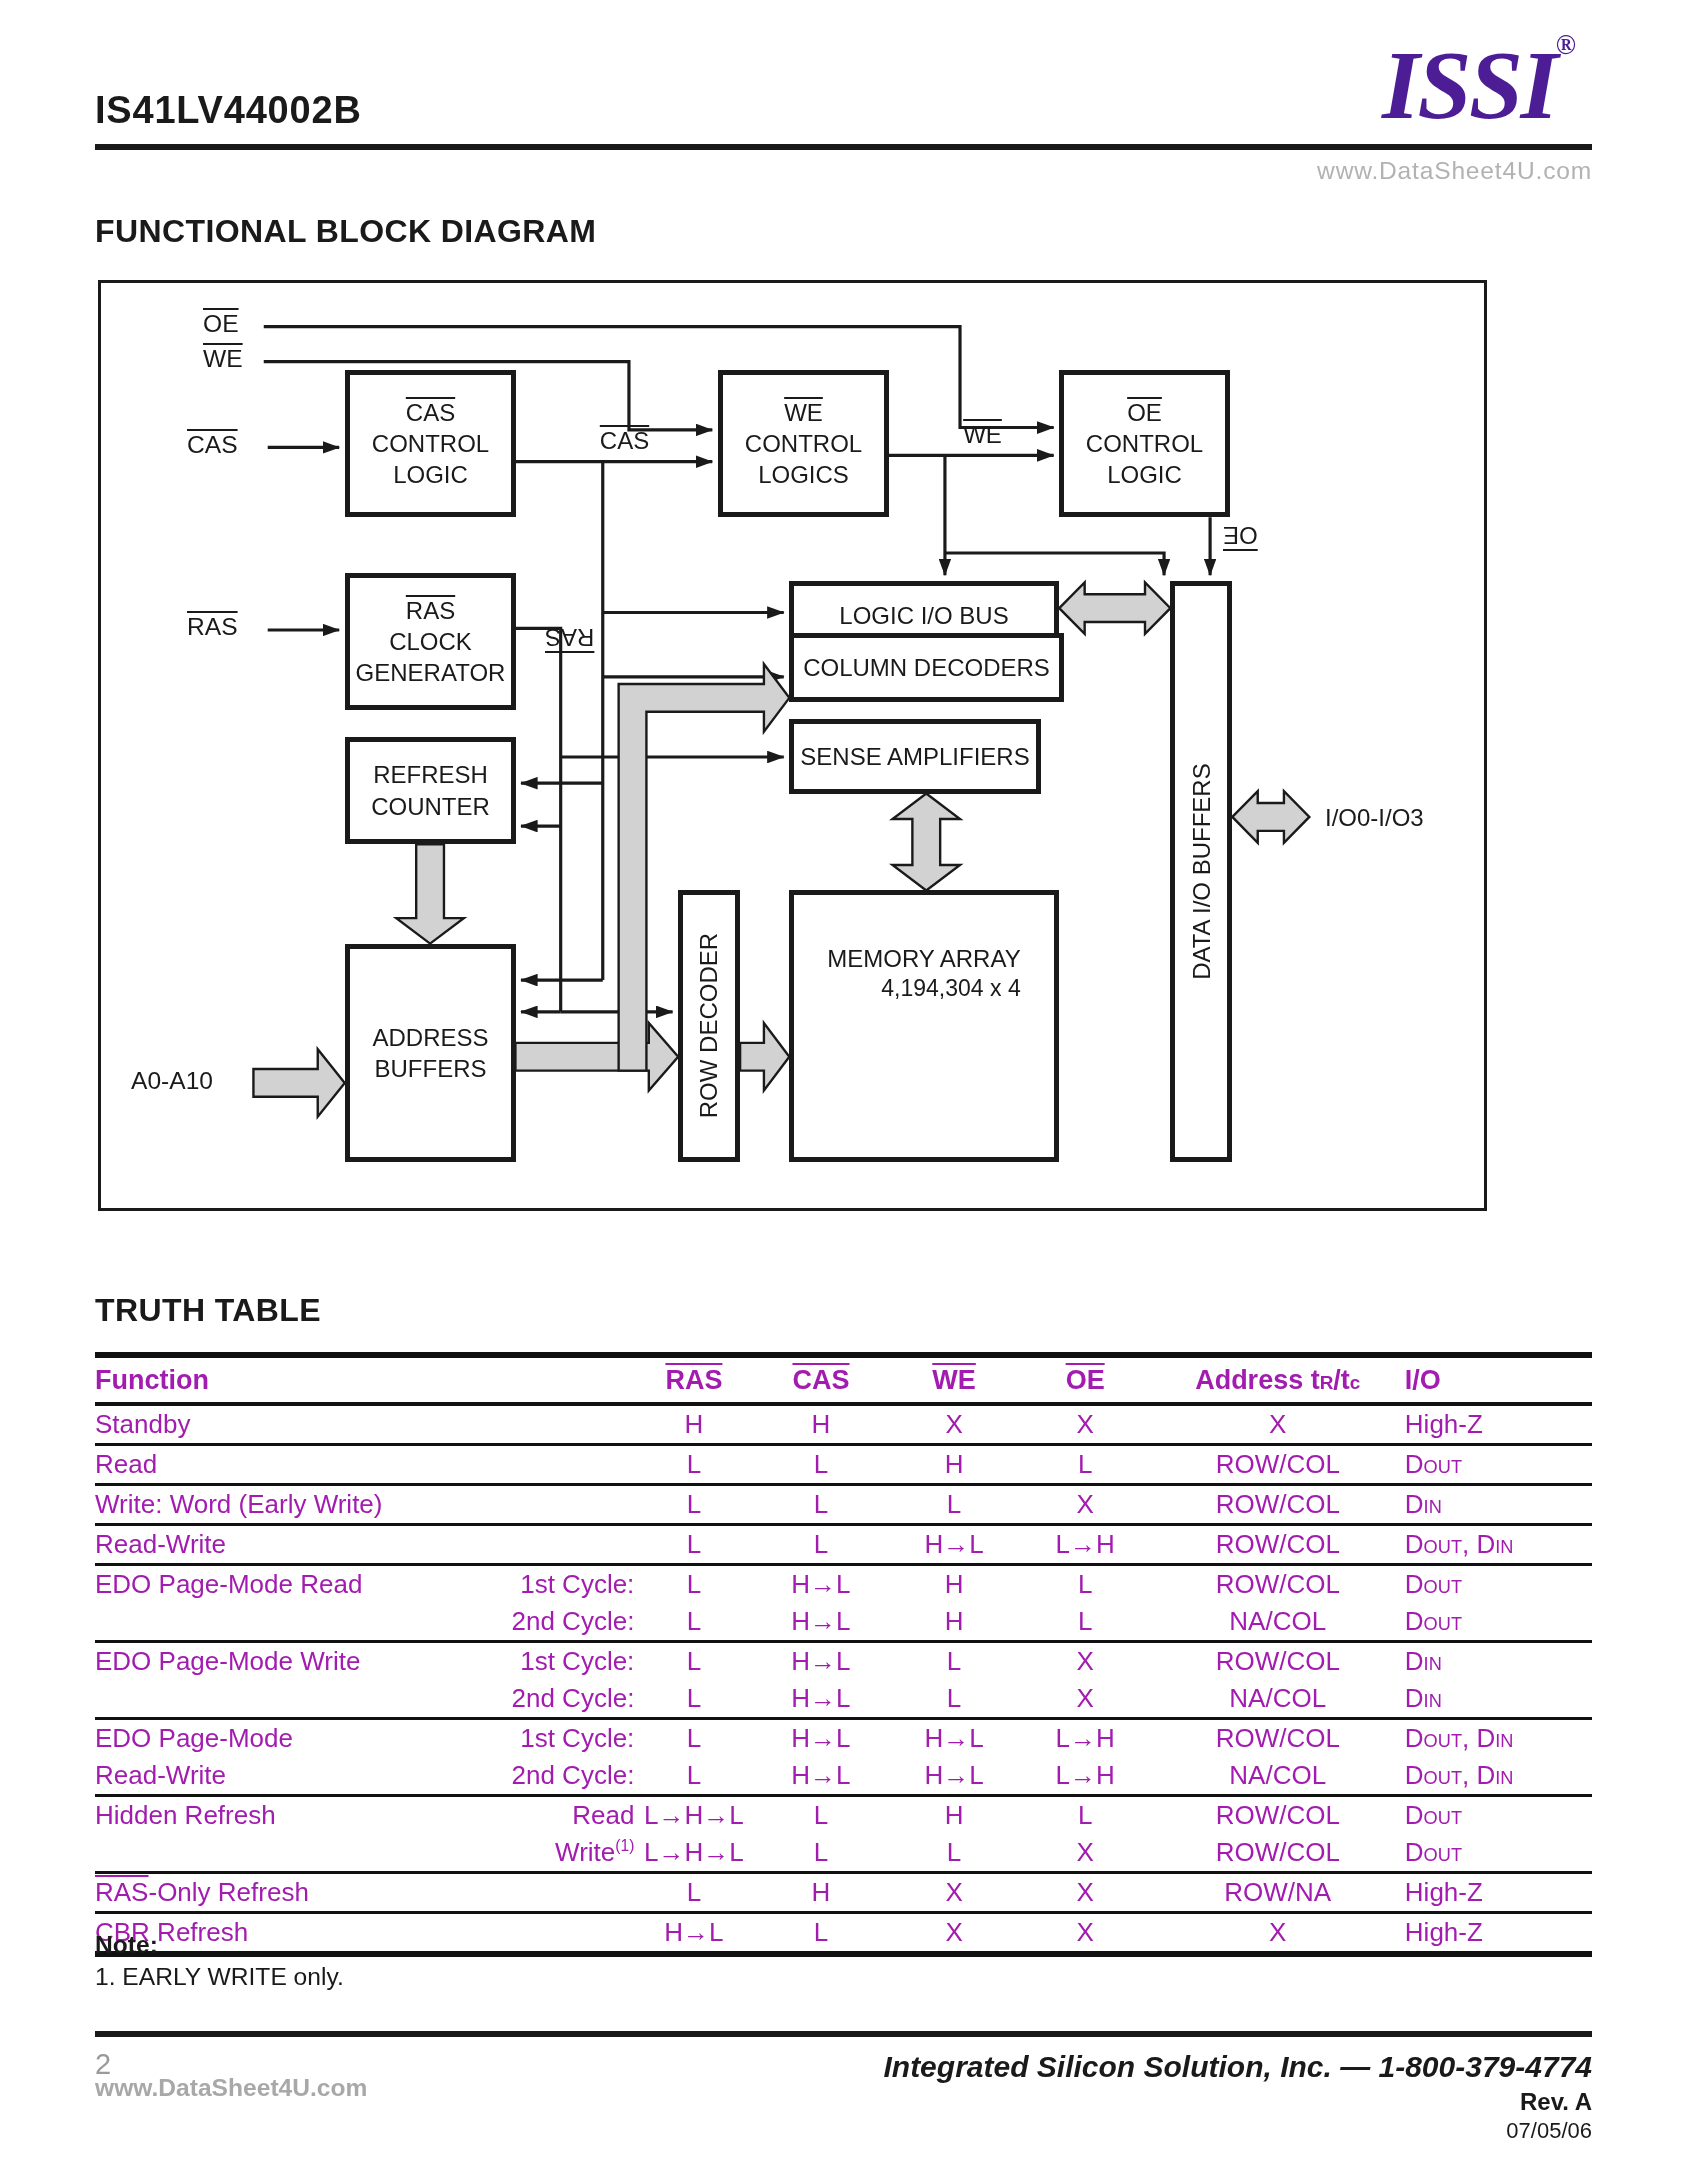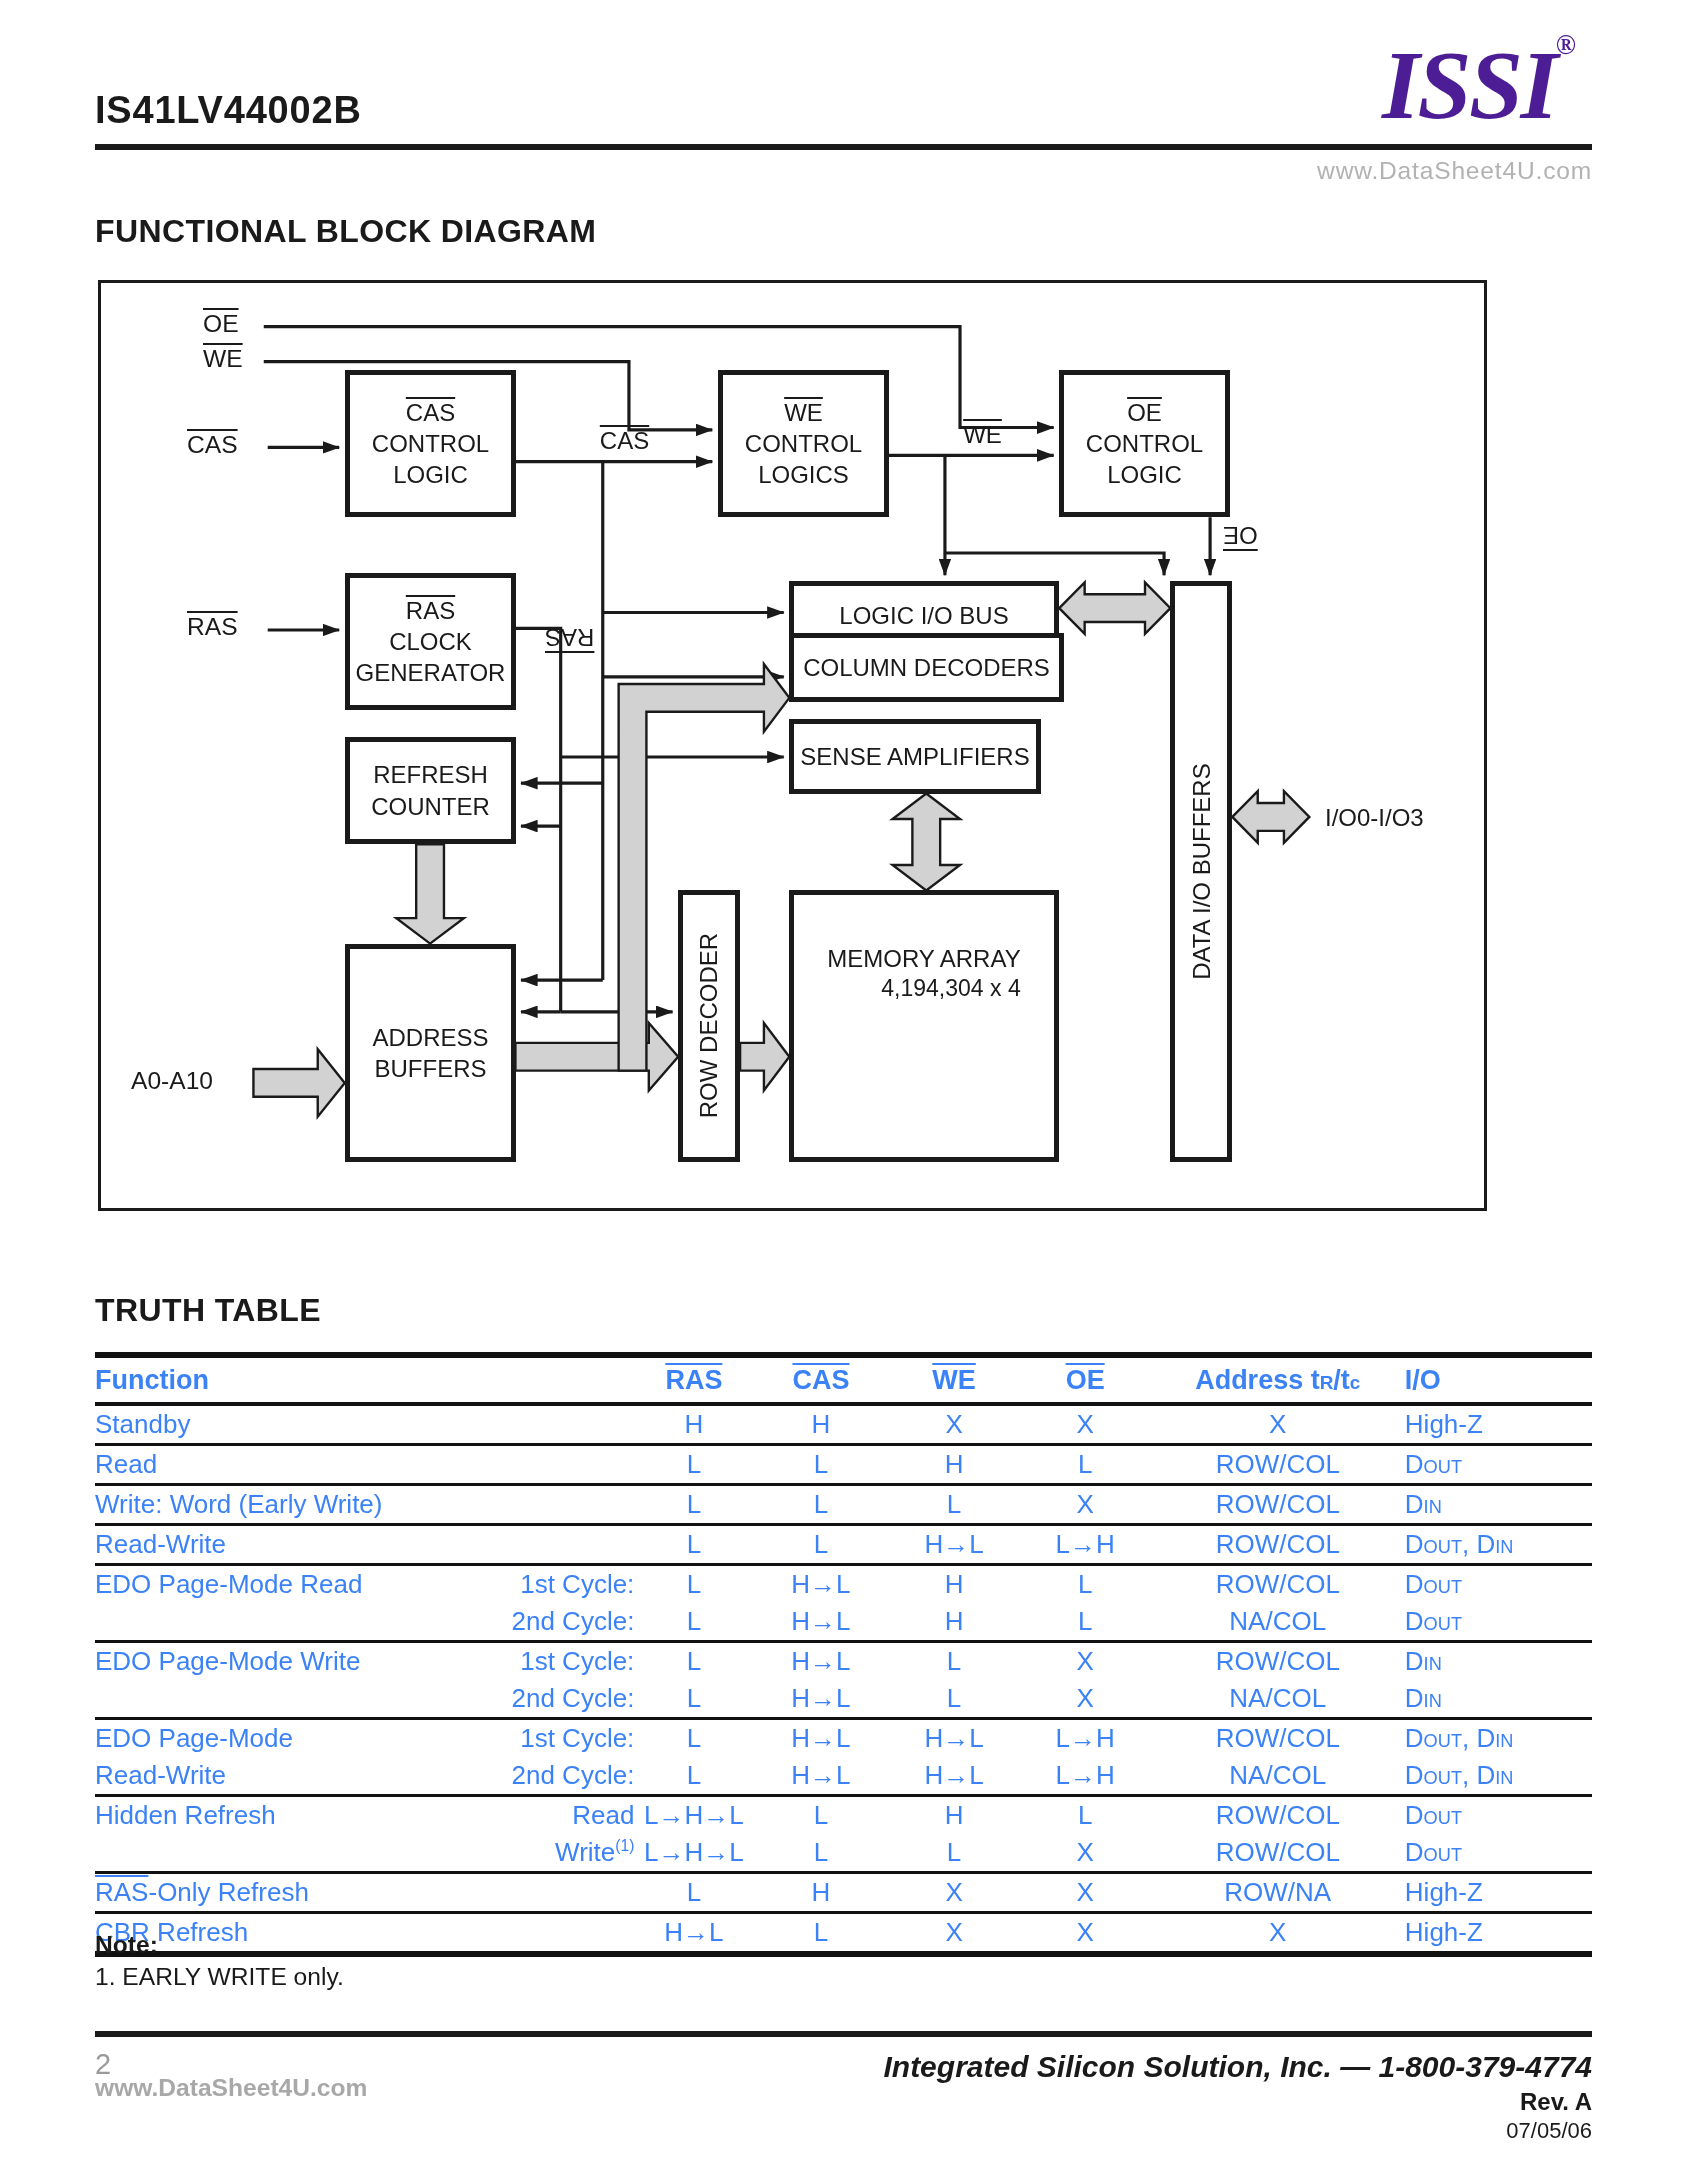--- a/index.html
+++ b/index.html
@@ -26,21 +26,21 @@
        align-items:center;justify-content:center;text-align:center;
        font-size:24px;line-height:1.3;box-sizing:border-box;}
   .blk .sub{font-size:23px;}
   .vblk span{transform:rotate(-90deg);white-space:nowrap;display:block;}
   .siglabel{position:absolute;font-size:24.6px;white-space:nowrap;}
   .wirelabel{position:absolute;font-size:24px;text-align:center;white-space:nowrap;}
   .vwire span{display:inline-block;transform:rotate(90deg);white-space:nowrap;}
 
   
   .truth{position:absolute;left:95px;top:1352px;width:1497px;border-collapse:collapse;
-         table-layout:fixed;font-size:26px;color:#3b82f6;}
+         table-layout:fixed;font-size:26px;color:#a21caf;}
   .truth th,.truth td{padding:0;height:37px;vertical-align:middle;font-weight:normal;
          white-space:nowrap;overflow:visible;}
   .truth thead th{height:44px;font-weight:bold;font-size:27px;
          border-bottom:4px solid #111;}
   .truth{border-top:6.4px solid #111;border-bottom:6.4px solid #111;}
   .truth tr.sep td{border-top:3.2px solid #111;}
   .al{text-align:left;padding-left:36px;}
   .ar{text-align:right;padding-right:22px;}
   .ac{text-align:center;}
   .aio{text-align:left;padding-left:9.5px;}

